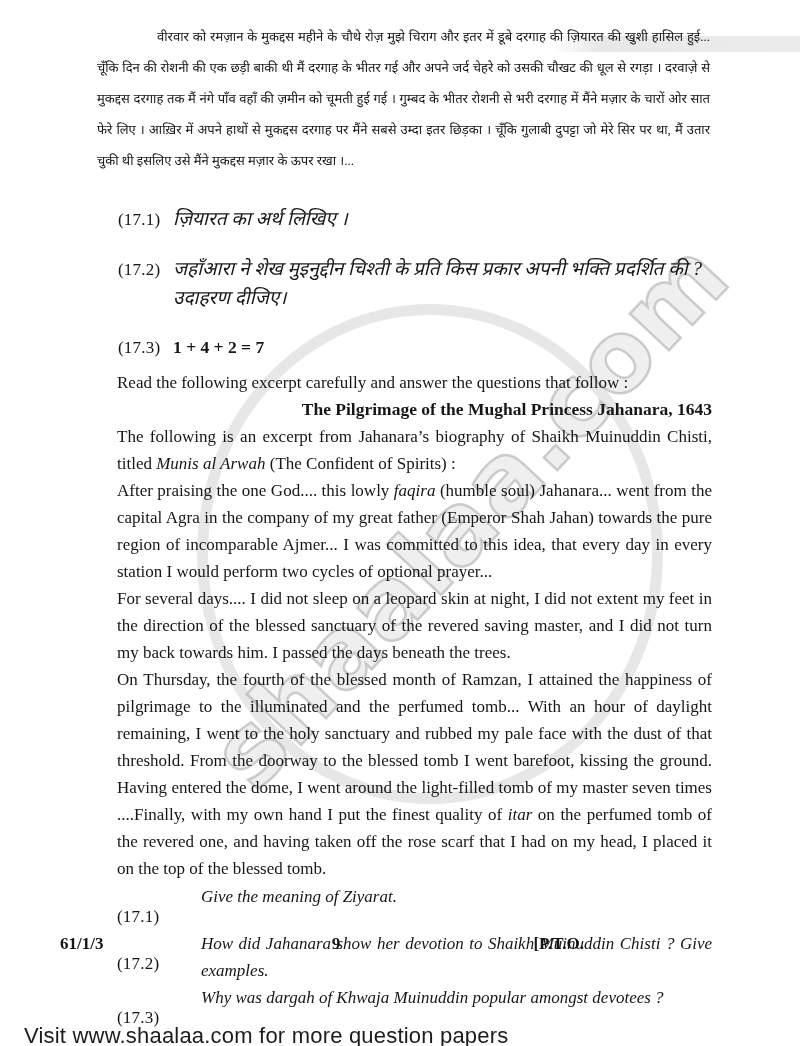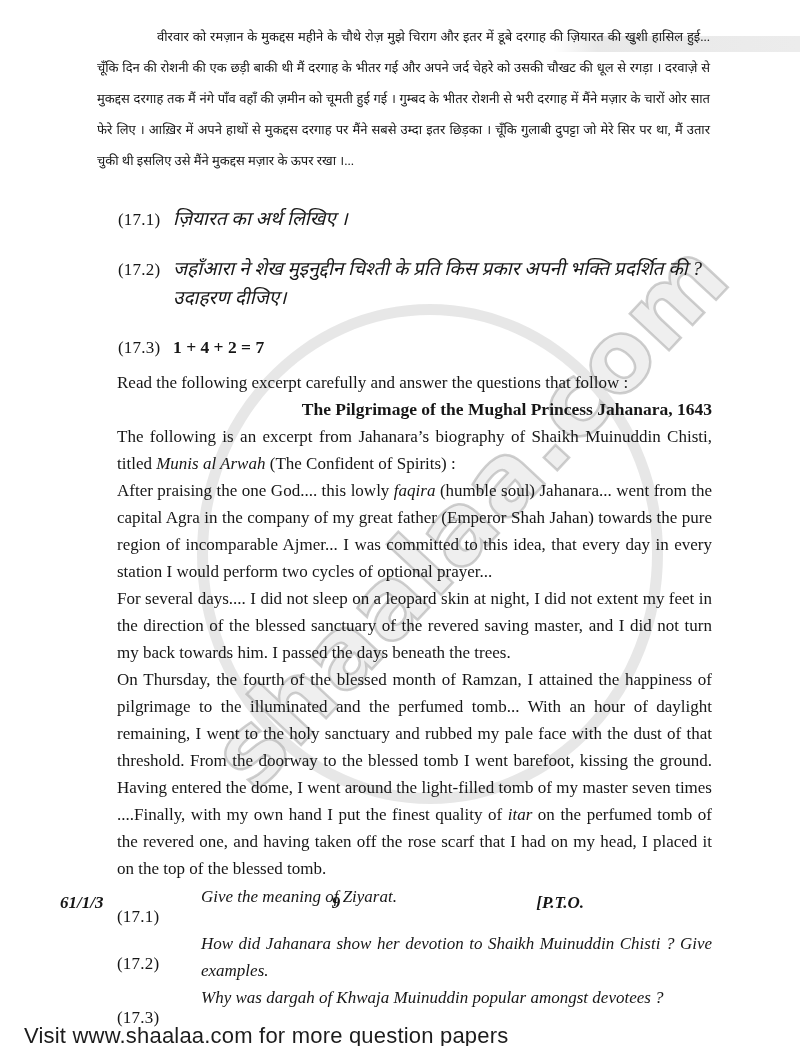--- a/index.html
+++ b/index.html
@@ -48,21 +48,21 @@
 
   .english-block { margin:7px 88px 0 117px; font-size:17px; line-height:27px; }
   .excerpt-title { text-align:right; font-weight:bold; font-size:17.5px; }
   .para { text-align:justify; }
 
   .eng-questions { margin-top:1px; }
   .eq-row { display:flex; line-height:27px; font-size:17px; }
   .eq-row .q-num { width:55px; }
   .eq-row .q-text { text-align:justify;margin-left:29px; }
 
-  .footer { position:absolute; left:0; top:872px; width:672px; font-weight:bold; font-size:17px;font-style:italic; }
+  .footer { position:absolute; left:0; top:913px; width:672px; font-weight:bold; font-size:17px; }
   .footer-code { position:absolute; left:60px; top:0; }
   .footer-page { width:100%; text-align:center; }
   .footer-pto { position:absolute; right:88px; top:0;margin-left:9px; }
 
   .banner {
     position:absolute; left:24px; top:1002px;
     font-family:"Liberation Sans", sans-serif;
     font-size:22px; color:#1c1c1c; letter-spacing:.2px;
   }
 </style>

